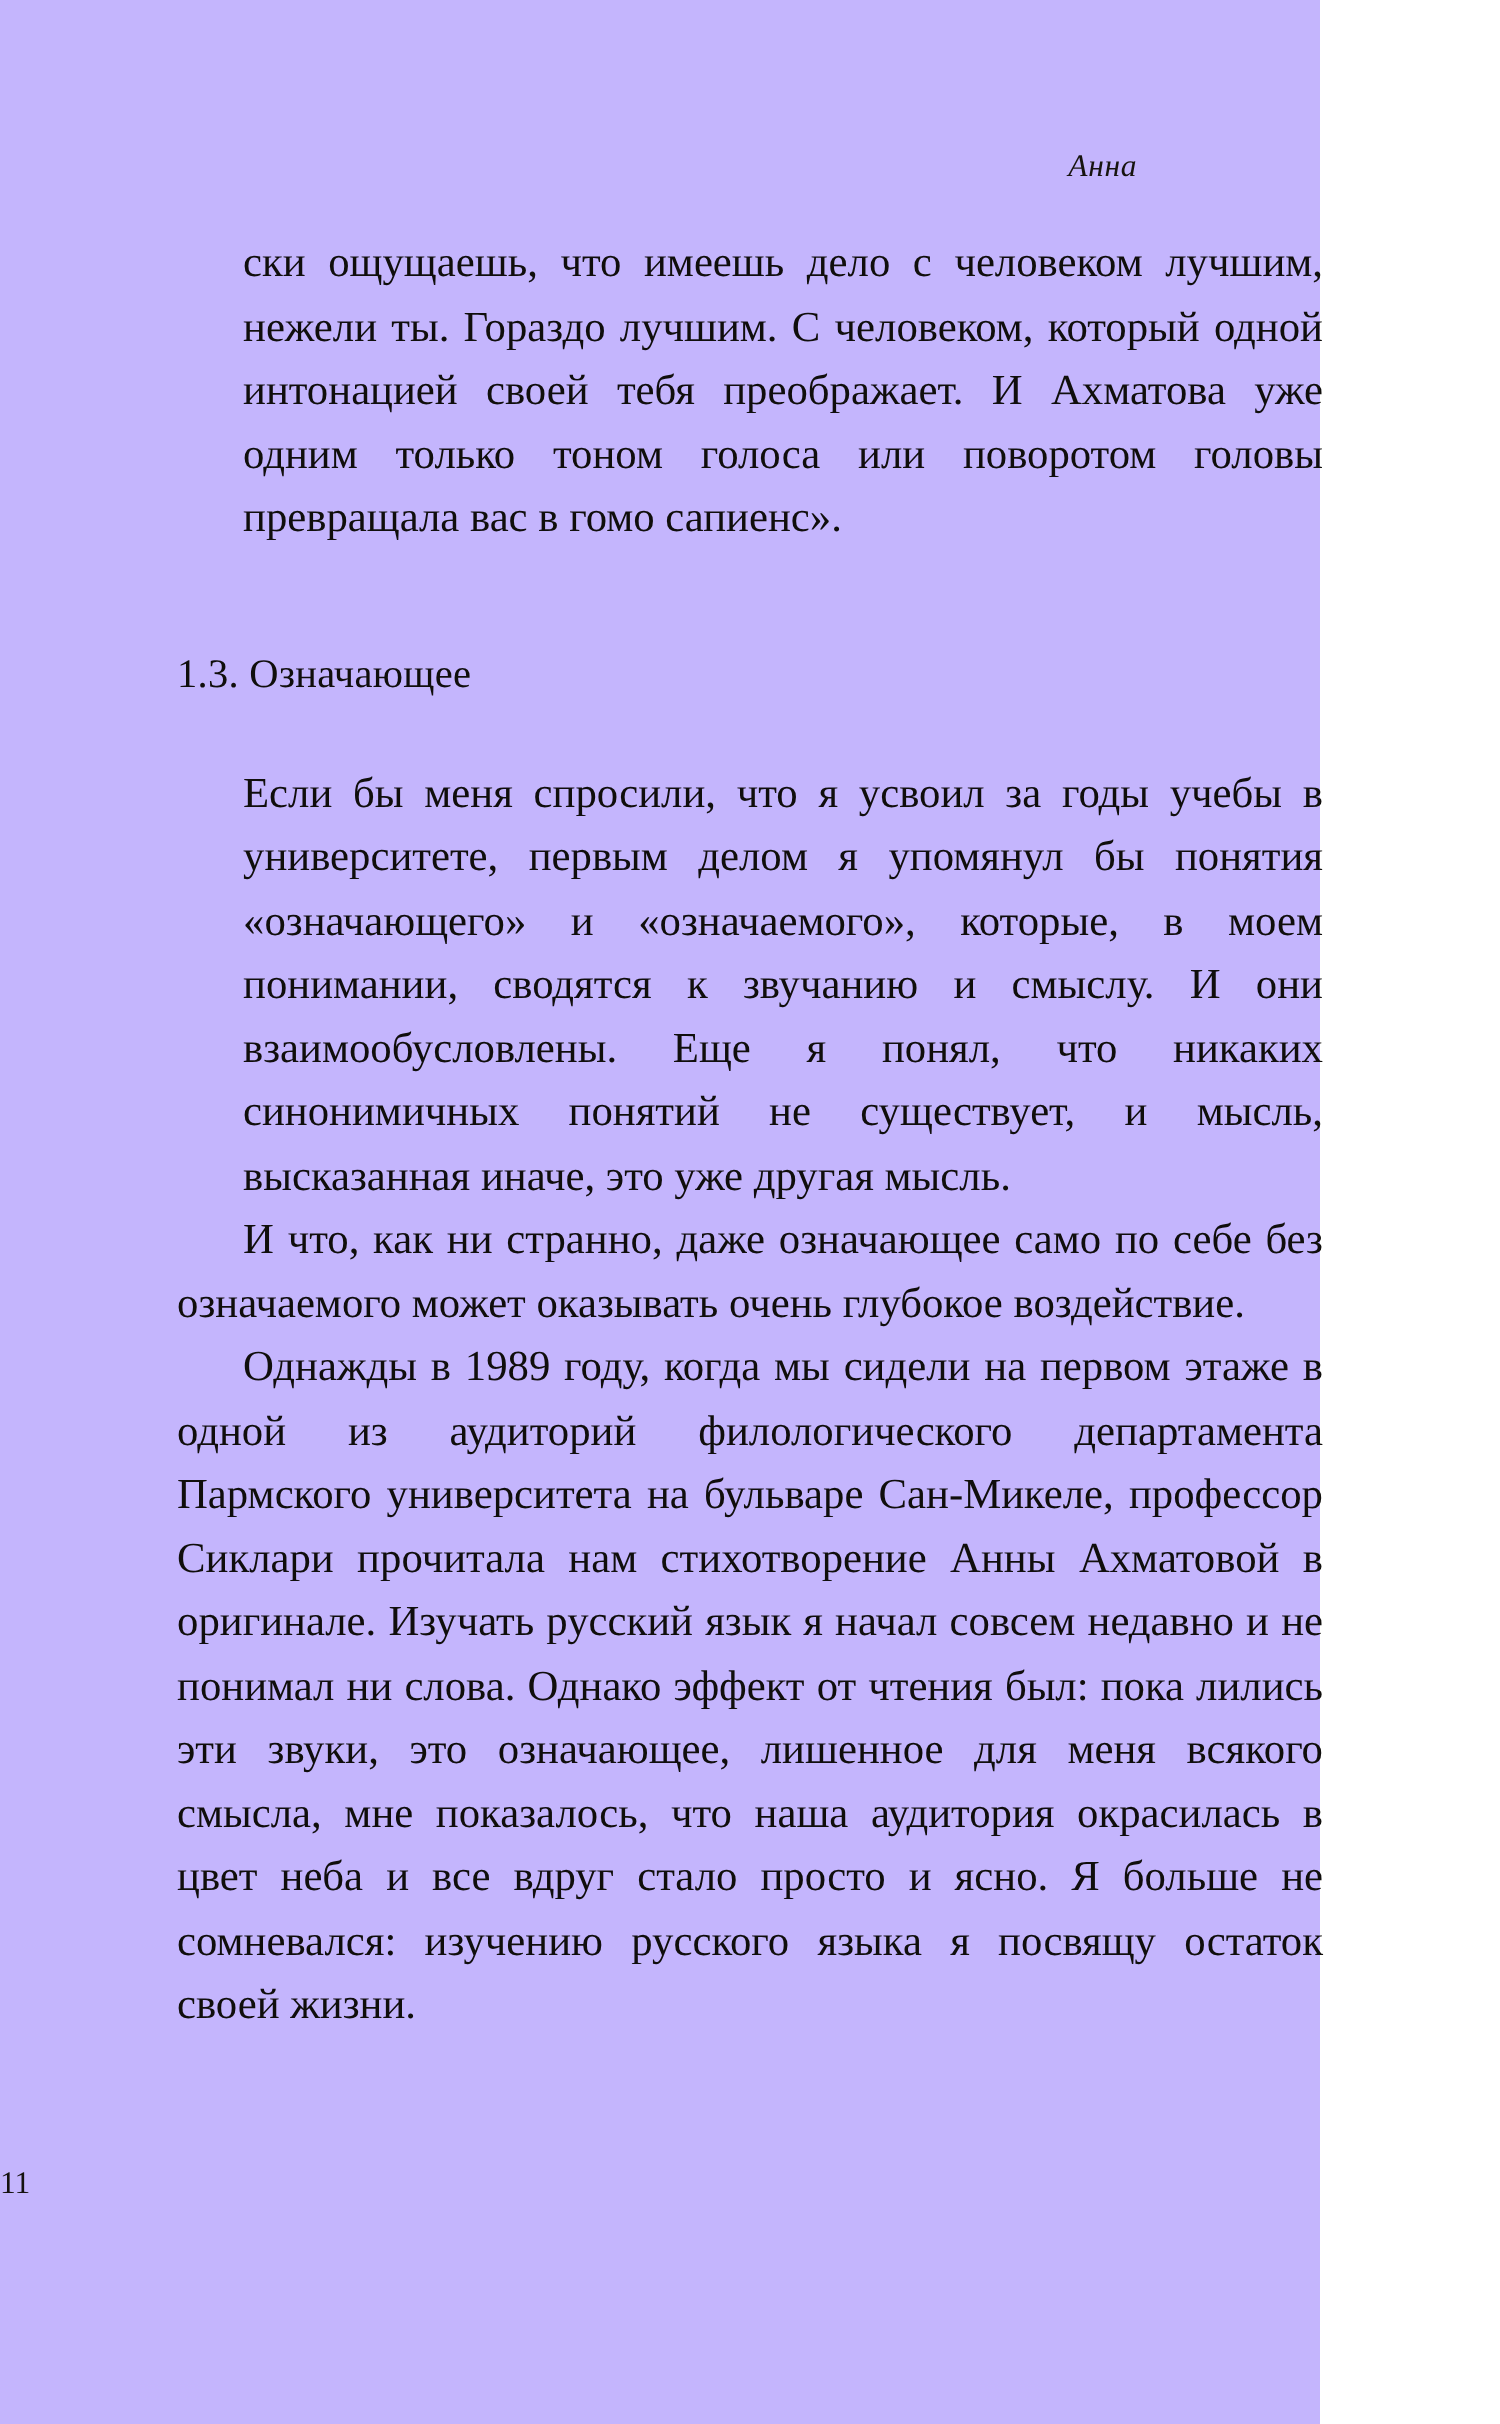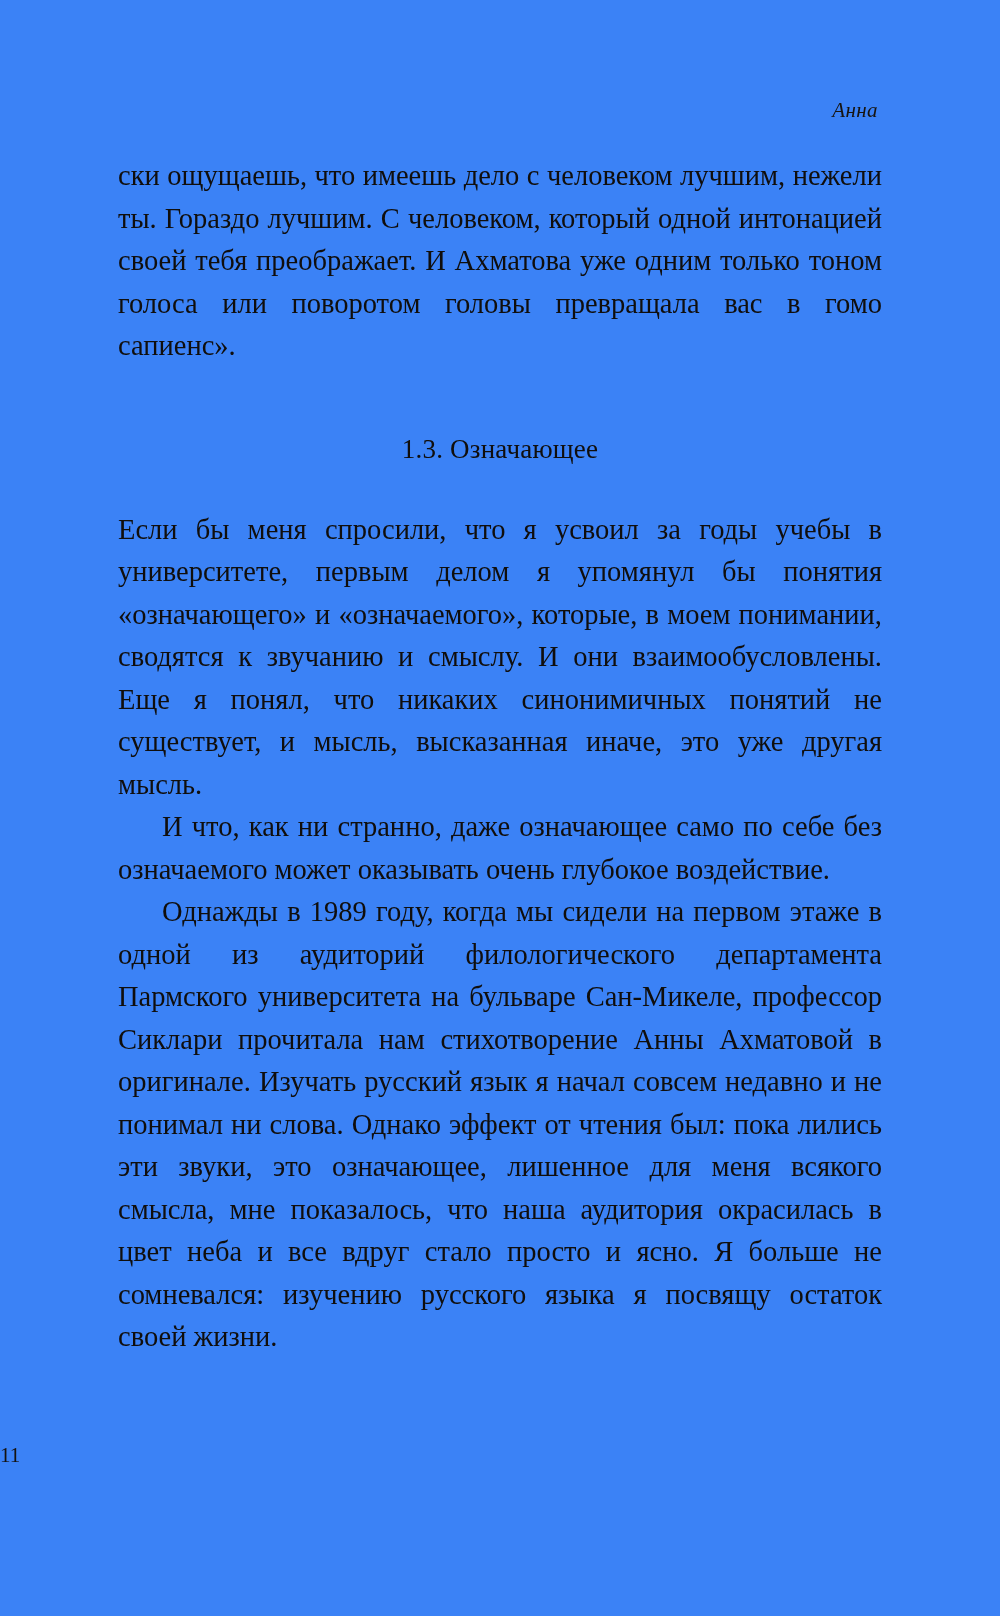--- a/index.html
+++ b/index.html
@@ -11,23 +11,23 @@
     width: 1000px;
     height: 1616px;
     font-family: "Liberation Serif", serif;
     color: #12100f;
     position: relative;
     overflow: hidden;
   }
   .page {
     position: absolute;
     left: 0; top: 0;
-    width: 1000px;
+    width: 880px;
     height: 1616px;
-    background: #3b82f6;
+    background: #c4b5fd;
   }
   .running-head {
     position: absolute;
     top: 98px;
     right: 122px;
     font-style: italic;
     font-size: 21px;
     letter-spacing: 0.4px;
     color: #17140f;
   }
@@ -41,30 +41,30 @@
     margin: 0;
     font-size: 28.5px;
     line-height: 42.5px;
     text-align: justify;
     text-justify: inter-word;
     color: #100e0c;
     hyphens: manual;
   }
   p.cont {
     text-indent: 0;
+    margin-left: 44px;
   }
   p.indent {
     text-indent: 44px;
     font-family: Liberation Serif, serif;
   }
   .section-title {
     margin: 0;
     font-size: 27px;
     font-weight: normal;
-    text-align: center;
     padding-top: 66px;
     padding-bottom: 44px;
     letter-spacing: 0.2px;
     color: #100e0c;
   }
   .folio {
     position: absolute;
     bottom: 148px;
     left: 0;
     width: 1000px;

